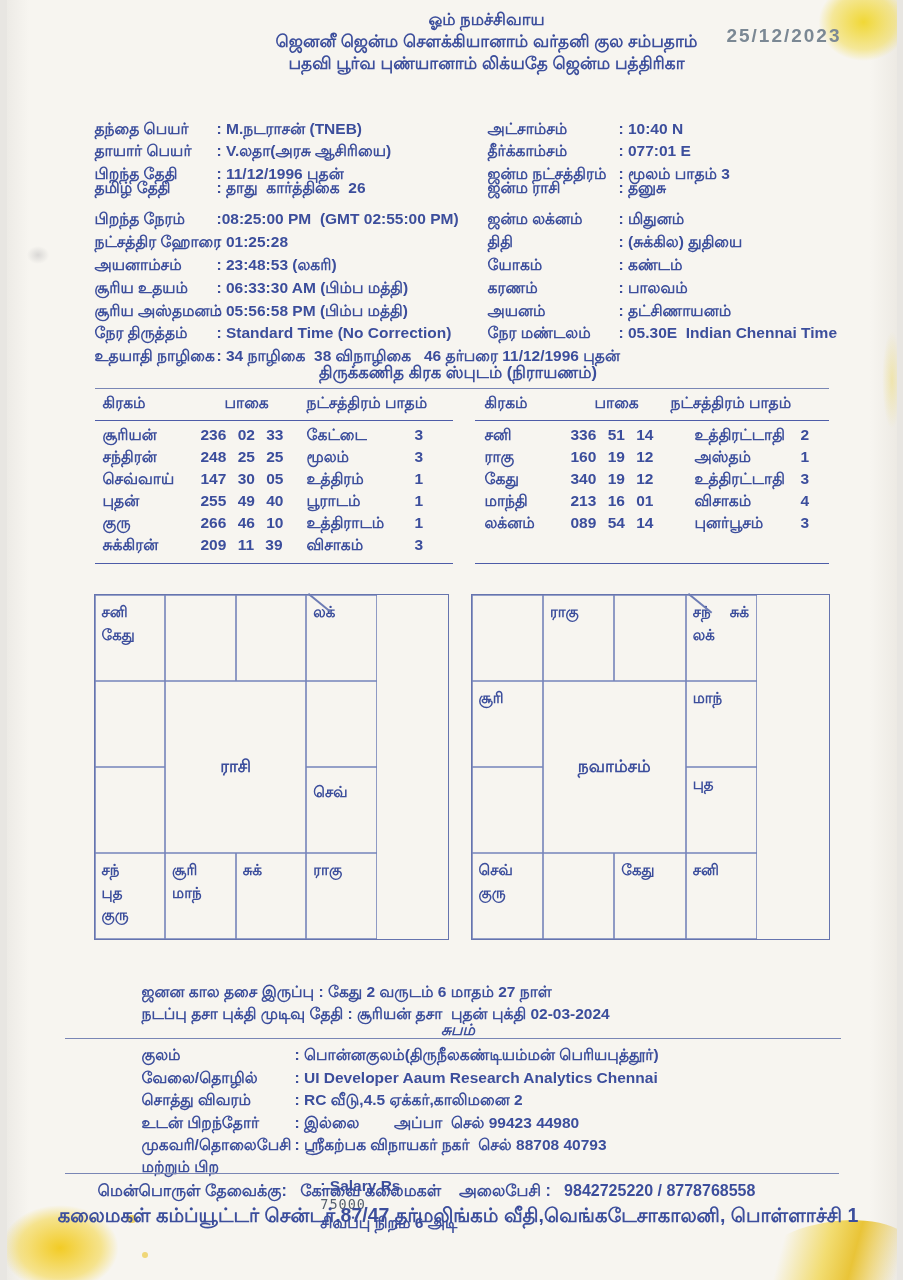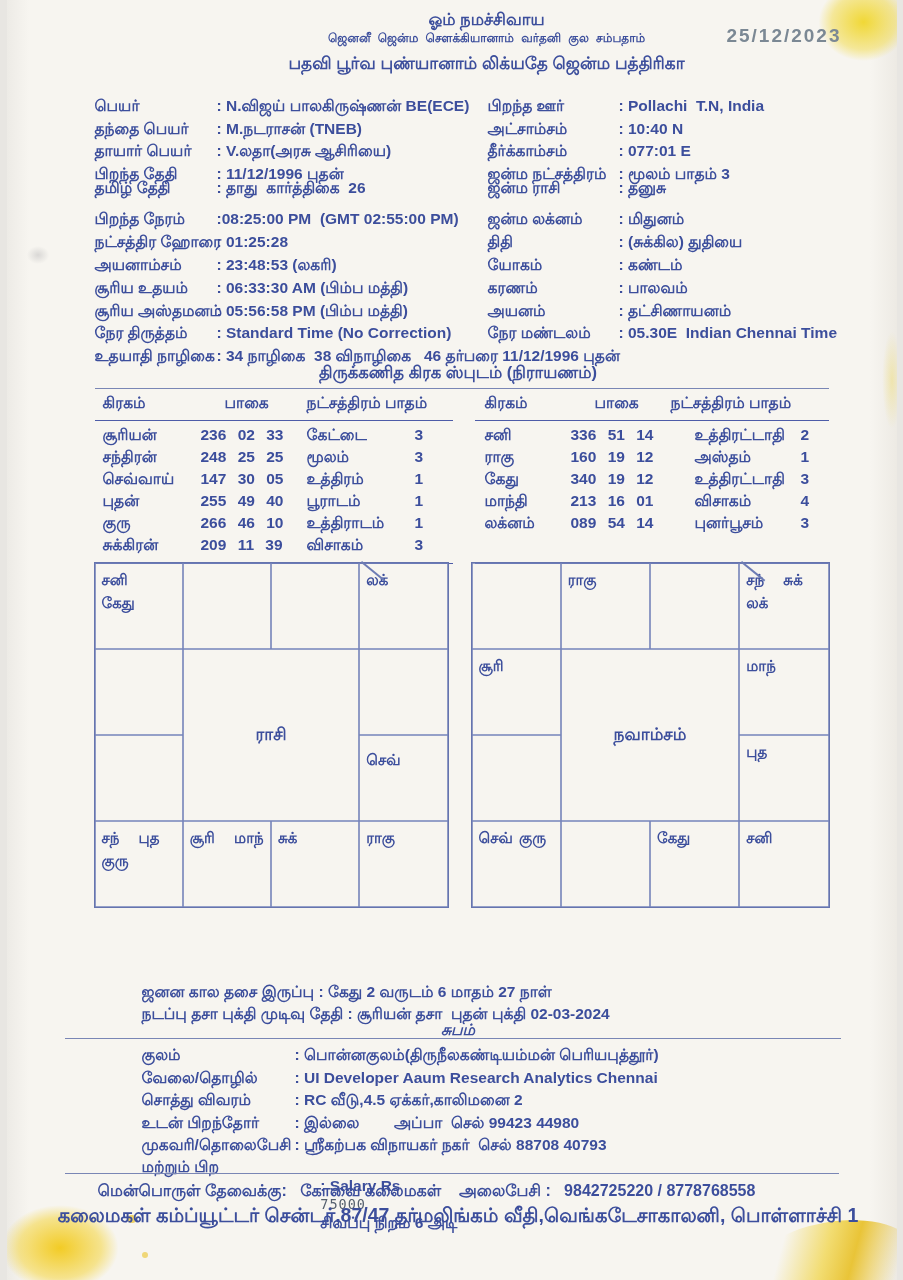--- a/index.html
+++ b/index.html
@@ -7,21 +7,21 @@
     position:relative; width:890px; height:1280px; margin:0 auto;
     background:linear-gradient(90deg,#edebe6 0,#f7f5f0 2.5%,#f7f5f0 97%,#edeae4 100%);
     font-family:"Liberation Sans","DejaVu Sans",sans-serif;
     color:#3c4e9c; overflow:hidden;
   }
   .abs{position:absolute;}
   .t{font-weight:600; font-size:15.5px; white-space:pre-wrap; line-height:1.2;}
   
   .hdr{left:90px; width:780px; text-align:center;}
   .hdr-om{top:10px; font-size:16.5px;}
-  .hdr-l2{top:32px; font-size:12px;font-family:Liberation Mono, monospace;}
+  .hdr-l2{top:32px; font-size:17px;}
   .hdr-l3{top:54px; font-size:17px;}
   .date{top:25px; right:55px; font-size:19px; letter-spacing:2px; color:#7b8894; font-weight:700;}
   
   .drow{left:0; width:100%; height:22px;}
   .dlabel{position:absolute; left:88px;}
   .dvalue{position:absolute; left:210px;}
   .drlabel{position:absolute; left:481px;}
   .drvalue{position:absolute; left:612px;}
   
   .tbl-title{top:363px; left:0; width:903px; text-align:center; font-size:16.5px; font-weight:700;}
@@ -30,21 +30,21 @@
   .ptable.left{left:88px; width:358px;}
   .ptable.right{left:468px; width:354px;}
   .pt-headline{position:absolute; top:30px; left:0; width:100%; height:0; border-top:1.6px solid #4d5ca8;}
   .pt-row{position:absolute; left:0; width:100%; height:22px;}
   .pt-row span{position:absolute; font-weight:600; font-size:15.5px; white-space:pre;}
   .pc-name{left:8px;}  .pc-deg{left:106px; word-spacing:7px;}  .pc-star{left:212px;}  .pc-pad{left:320px;}
   .right .pc-name{left:10px;} .right .pc-deg{left:96px;} .right .pc-star{left:196px;margin-left:24px;} .right .pc-pad{left:326px;}
   .ph-planet{left:8px;} .ph-deg{left:130px;} .ph-star{left:212px;}
   .right .ph-planet{left:10px;} .right .ph-deg{left:120px;} .right .ph-star{left:196px;}
   
-  .chart{top:562px; height:344px; display:grid; grid-template-columns:repeat(4,1fr); grid-template-rows:repeat(4,1fr);
+  .chart{top:594px; height:344px; display:grid; grid-template-columns:repeat(5,1fr); grid-template-rows:repeat(4,1fr);
          border:1.6px solid #6674ae;}
   .chart.rasi{left:87px; width:353px;}
   .chart.nav{left:464px; width:357px;}
   .cc{position:relative; box-shadow:inset 0 0 0 0.8px #7584ba; padding:6px 7px; font-size:15px; font-weight:600;
       white-space:pre-line; line-height:1.5; word-spacing:2px;}
   .cc.wide{word-spacing:15px;}
   .center-cell{grid-area:2/2/4/4; box-shadow:inset 0 0 0 0.8px #7584ba; display:flex; align-items:center; justify-content:center;
       font-size:17px; font-weight:600;}
   .lagna::before{content:""; position:absolute; top:-2px; left:3px; width:30px; height:0;
       border-top:2.6px solid #6d7cb4; transform:rotate(39deg); transform-origin:0 0;}
@@ -83,26 +83,20 @@
   <div class="abs stain stain-bl-dot1"></div>
   <div class="abs stain stain-bl-dot2"></div>
   <div class="abs stain stain-br"></div>
   <div class="abs stain smudge-left"></div>
 
   <div class="abs hdr hdr-om t">ஓம் நமச்சிவாய</div>
   <div class="abs hdr hdr-l2 t">ஜெனனீ ஜென்ம சௌக்கியானாம் வர்தனி குல சம்பதாம்</div>
   <div class="abs hdr hdr-l3 t">பதவி பூர்வ புண்யானாம் லிக்யதே ஜென்ம பத்திரிகா</div>
   <div class="abs date">25/12/2023</div>
 
-  <div class="abs drow" style="top:97px">
-    <span class="t dlabel">பெயர்</span>
-    <span class="t dvalue">: N.விஜய் பாலகிருஷ்ணன் BE(ECE)</span>
-    <span class="t drlabel">பிறந்த ஊர்</span>
-    <span class="t drvalue">: Pollachi  T.N, India</span>
-  </div>
   <div class="abs drow" style="top:120px">
     <span class="t dlabel">தந்தை பெயர்</span>
     <span class="t dvalue">: M.நடராசன் (TNEB)</span>
     <span class="t drlabel">அட்சாம்சம்</span>
     <span class="t drvalue">: 10:40 N</span>
   </div>
   <div class="abs drow" style="top:142px">
     <span class="t dlabel">தாயார் பெயர்</span>
     <span class="t dvalue">: V.லதா(அரசு ஆசிரியை)</span>
     <span class="t drlabel">தீர்க்காம்சம்</span>

